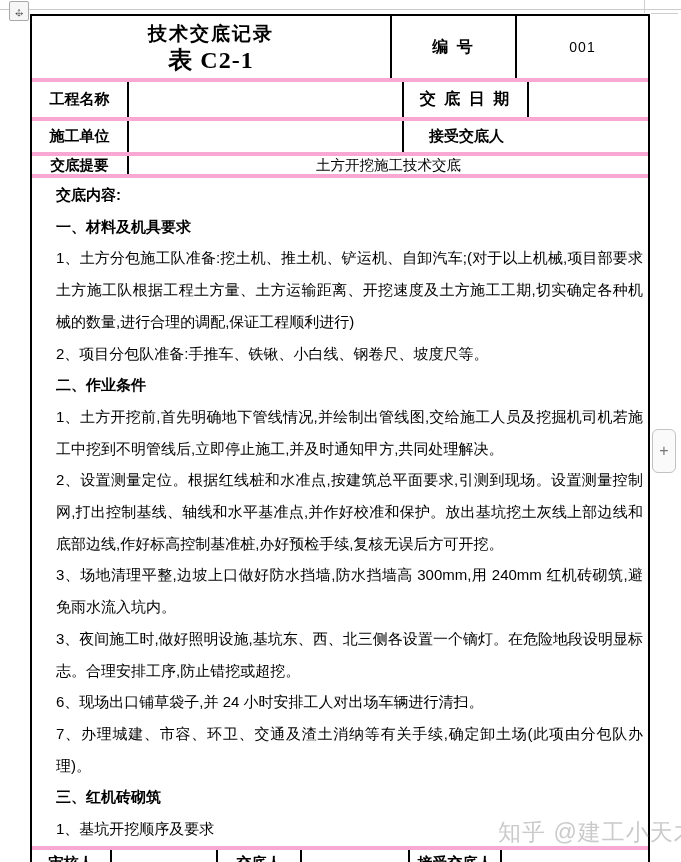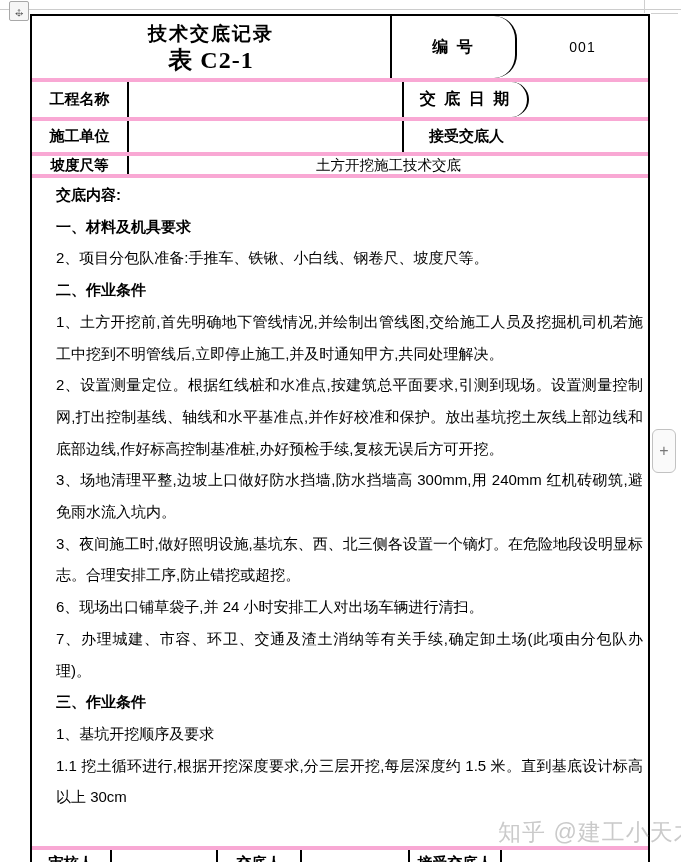--- a/index.html
+++ b/index.html
@@ -43,21 +43,21 @@
   .cell:last-child{border-right:none;}
 
   .r1{height:62px;}
   .r2{height:35px;}
   .r3{height:31px;}
   .r4{height:18px;}
   .rc{height:668px;}
   .rf{height:45px;border-bottom:none;}
 
   .cTitle{width:360px;flex-direction:column;justify-content:center;}
-  .cC{width:125px;border-radius:23px;}
+  .cC{width:125px;}
   .cD{flex:1;}
   .cA{width:97px;}
   .cB{width:275px;}
   .title-l1{font-size:19px;font-weight:bold;letter-spacing:2px;line-height:26px;}
   .title-l2{font-size:24px;font-weight:bold;letter-spacing:1px;line-height:26px;font-family:"Liberation Serif","DejaVu Serif",serif;}
   .lbl{font-weight:bold;font-size:15px;}
   .lbl-big{font-weight:bold;font-size:16px;letter-spacing:2px;}
   .val{font-size:14.5px;}
   .serifnum{font-family:Liberation Sans, sans-serif;font-size:14px;letter-spacing:1px;}
   .r4 .lbl{font-size:14.5px;}
@@ -106,38 +106,39 @@
       <div class="cell cD val"></div>
     </div>
 
     <div class="row r3">
       <div class="cell cA lbl">施工单位</div>
       <div class="cell cB val"></div>
       <div class="cell cC lbl">接受交底人</div>
     </div>
 
     <div class="row r4">
-      <div class="cell cA lbl">坡度尺等</div>
+      <div class="cell cA lbl">交底提要</div>
       <div class="cell cD val">土方开挖施工技术交底</div>
     </div>
 
     <div class="row rc">
       <div class="cell content-cell">
         <div class="content-head">交底内容:</div>
         <div>
             <div class="para bold">一、材料及机具要求</div>
+            <div class="para">1、土方分包施工队准备:挖土机、推土机、铲运机、自卸汽车;(对于以上机械,项目部要求土方施工队根据工程土方量、土方运输距离、开挖速度及土方施工工期,切实确定各种机械的数量,进行合理的调配,保证工程顺利进行)</div>
             <div class="para">2、项目分包队准备:手推车、铁锹、小白线、钢卷尺、坡度尺等。</div>
             <div class="para bold">二、作业条件</div>
             <div class="para">1、土方开挖前,首先明确地下管线情况,并绘制出管线图,交给施工人员及挖掘机司机若施工中挖到不明管线后,立即停止施工,并及时通知甲方,共同处理解决。</div>
             <div class="para">2、设置测量定位。根据红线桩和水准点,按建筑总平面要求,引测到现场。设置测量控制网,打出控制基线、轴线和水平基准点,并作好校准和保护。放出基坑挖土灰线上部边线和底部边线,作好标高控制基准桩,办好预检手续,复核无误后方可开挖。</div>
             <div class="para">3、场地清理平整,边坡上口做好防水挡墙,防水挡墙高 300mm,用 240mm 红机砖砌筑,避免雨水流入坑内。</div>
             <div class="para">3、夜间施工时,做好照明设施,基坑东、西、北三侧各设置一个镝灯。在危险地段设明显标志。合理安排工序,防止错挖或超挖。</div>
             <div class="para">6、现场出口铺草袋子,并 24 小时安排工人对出场车辆进行清扫。</div>
             <div class="para">7、办理城建、市容、环卫、交通及渣土消纳等有关手续,确定卸土场(此项由分包队办理)。</div>
-            <div class="para bold">三、作业条件</div>
+            <div class="para bold">三、红机砖砌筑</div>
             <div class="para">1、基坑开挖顺序及要求</div>
             <div class="para">1.1 挖土循环进行,根据开挖深度要求,分三层开挖,每层深度约 1.5 米。直到基底设计标高以上 30cm</div>
           </div>
       </div>
     </div>
 
     <div class="row rf">
       <div class="cell f1 lbl">审核人</div>
       <div class="cell f2 val"></div>
       <div class="cell f3 lbl">交底人</div>

